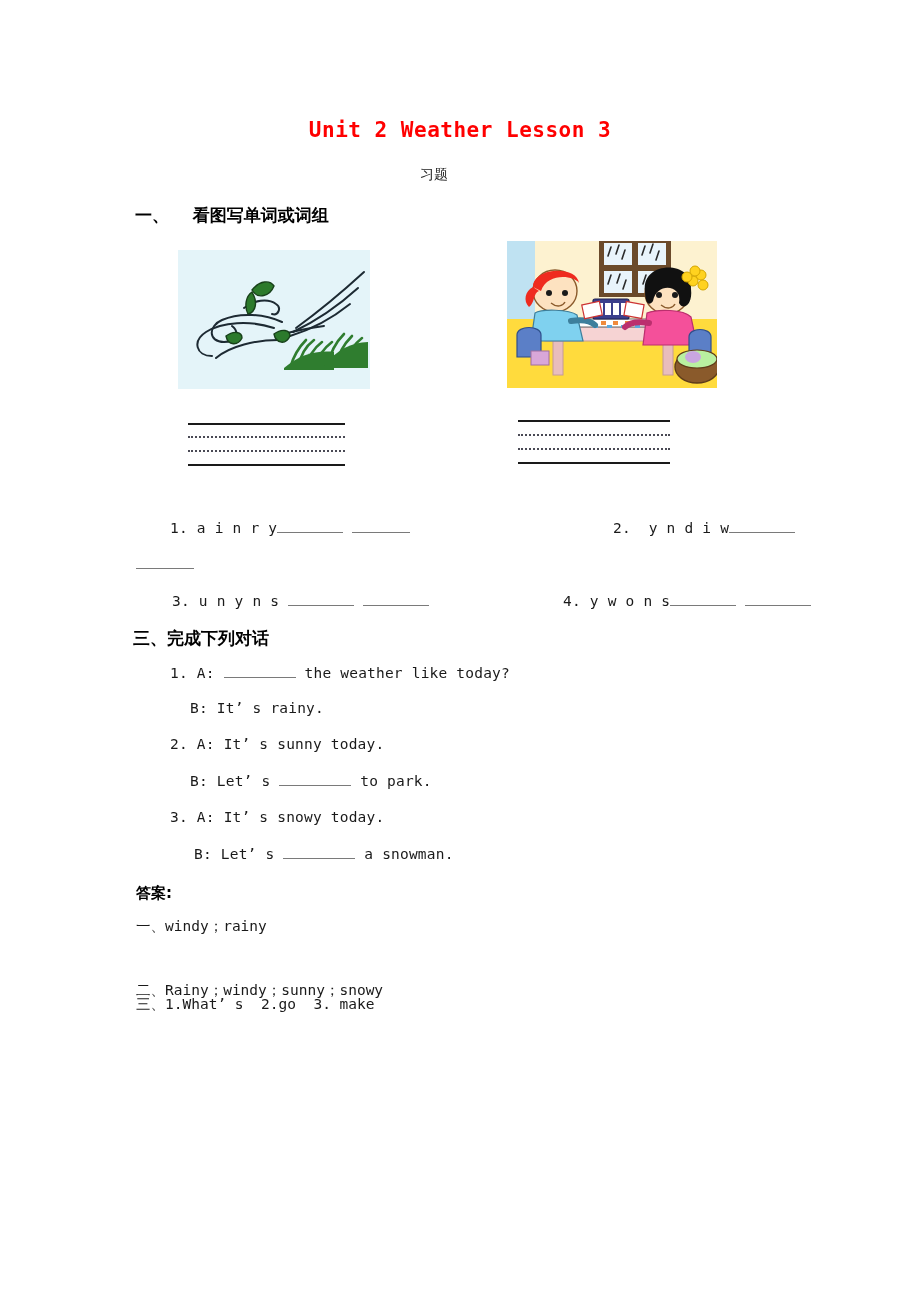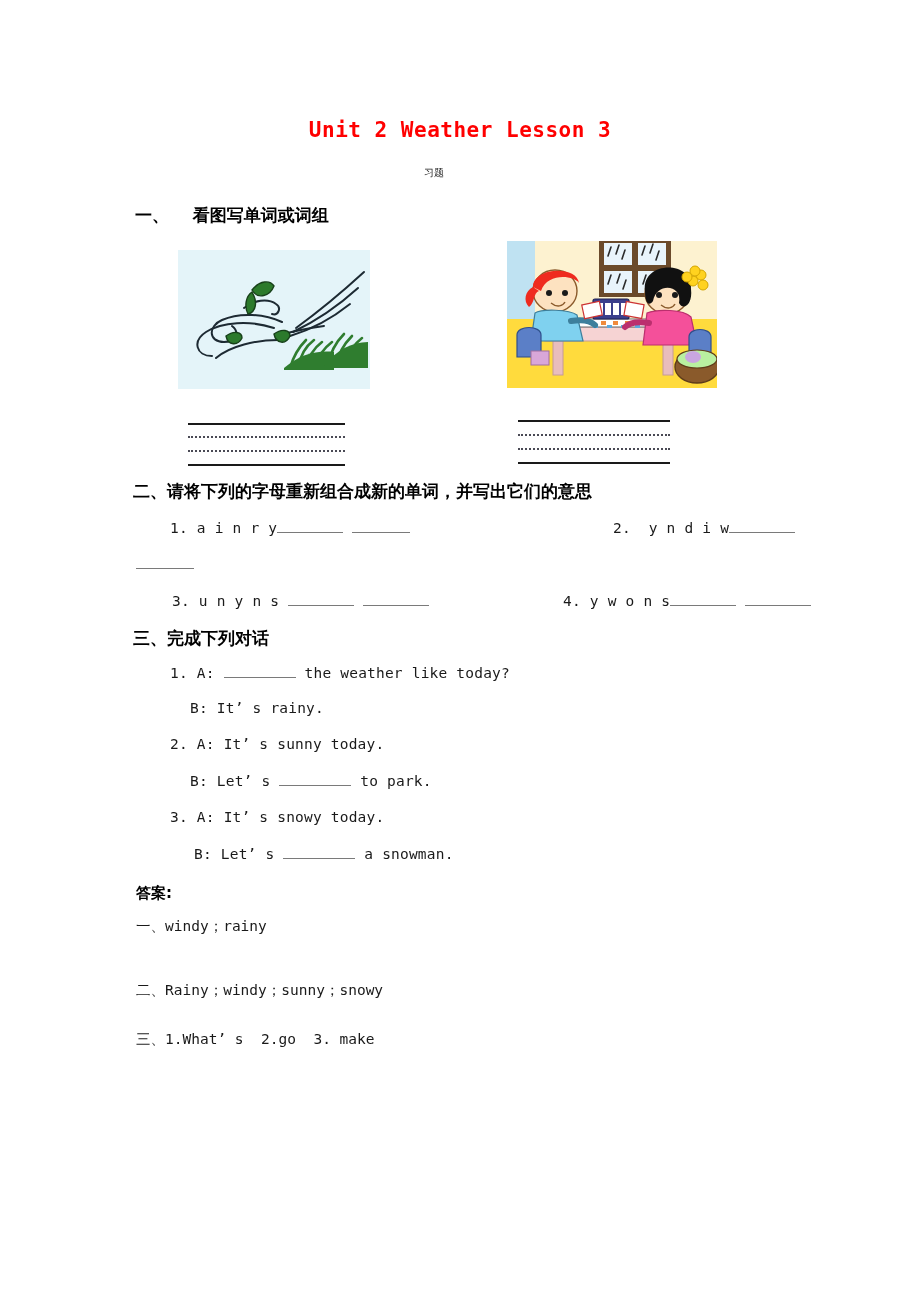--- a/index.html
+++ b/index.html
@@ -36,21 +36,21 @@
     color: #ff0000;
     white-space: pre;
   }
   .doc-subtitle {
     position: absolute;
     left: 0;
     top: 166px;
     width: 868px;
     text-align: center;
     font-family: "DejaVu Sans", "Liberation Sans", sans-serif;
-    font-size: 10px;
+    font-size: 14px;
     color: #1a1a1a;
   }
 
   
   .sec-head {
     position: absolute;
     font-family: "DejaVu Sans", "Liberation Sans", sans-serif;
     font-size: 17px;
     font-weight: bold;
     color: #000000;
@@ -264,21 +264,20 @@
   <div class="wline solid" style="left:188px; top:423px; width:157px;"></div>
   <div class="wline dotted" style="left:188px; top:436px; width:157px;"></div>
   <div class="wline dotted" style="left:188px; top:450px; width:157px;"></div>
   <div class="wline solid" style="left:188px; top:464px; width:157px;"></div>
 
   <div class="wline solid" style="left:518px; top:420px; width:152px;"></div>
   <div class="wline dotted" style="left:518px; top:434px; width:152px;"></div>
   <div class="wline dotted" style="left:518px; top:448px; width:152px;"></div>
   <div class="wline solid" style="left:518px; top:462px; width:152px;"></div>
 
-  <div class="sec-head" id="sec2">二、请将下列的字母重新组合成新的单词，并写出它们的意思</div>
 
   <div class="ex" style="left:170px; top:519px;"><span>1.</span> <span>a i n r y</span><span class="blank b-md"></span> <span class="blank b-sm"></span></div>
 
   <div class="ex" style="left:613px; top:519px;"><span>2.</span>  <span>y n d i w</span><span class="blank b-md"></span></div>
   <div class="ex" style="left:136px; top:555px;"><span class="blank b-sm"></span></div>
 
   <div class="ex" style="left:172px; top:592px;"><span>3.</span> <span>u n y n s</span> <span class="blank b-md"></span> <span class="blank b-md"></span></div>
 
   <div class="ex" style="left:563px; top:592px;"><span>4.</span> <span>y w o n s</span><span class="blank b-md"></span> <span class="blank b-md"></span></div>
 
@@ -289,15 +288,15 @@
 
   <div class="ex" style="left:170px; top:736px;"><span>2.</span> <span>A:</span> <span>It’ s sunny today.</span></div>
   <div class="ex" style="left:190px; top:772px;"><span>B:</span> <span>Let’ s</span> <span class="blank b-lg"></span> <span>to park.</span></div>
 
   <div class="ex" style="left:170px; top:809px;text-align:center;"><span>3.</span> <span>A:</span> <span>It’ s snowy today.</span></div>
   <div class="ex" style="left:194px; top:845px;"><span>B:</span> <span>Let’ s</span> <span class="blank b-lg"></span> <span>a snowman.</span></div>
 
   <div id="ans-head">答案:</div>
   <div class="ans" style="left:136px; top:917px;">一、windy；rainy</div>
   <div class="ans" style="left:136px; top:953px;margin-top:28px;">二、Rainy；windy；sunny；snowy</div>
-  <div class="ans" style="left:136px; top:1030px;">三、1.What’ s  2.go  3. make</div>
+  <div class="ans" style="left:136px; top:995px;">三、1.What’ s  2.go  3. make</div>
 
 </div>
 
 </body></html>

